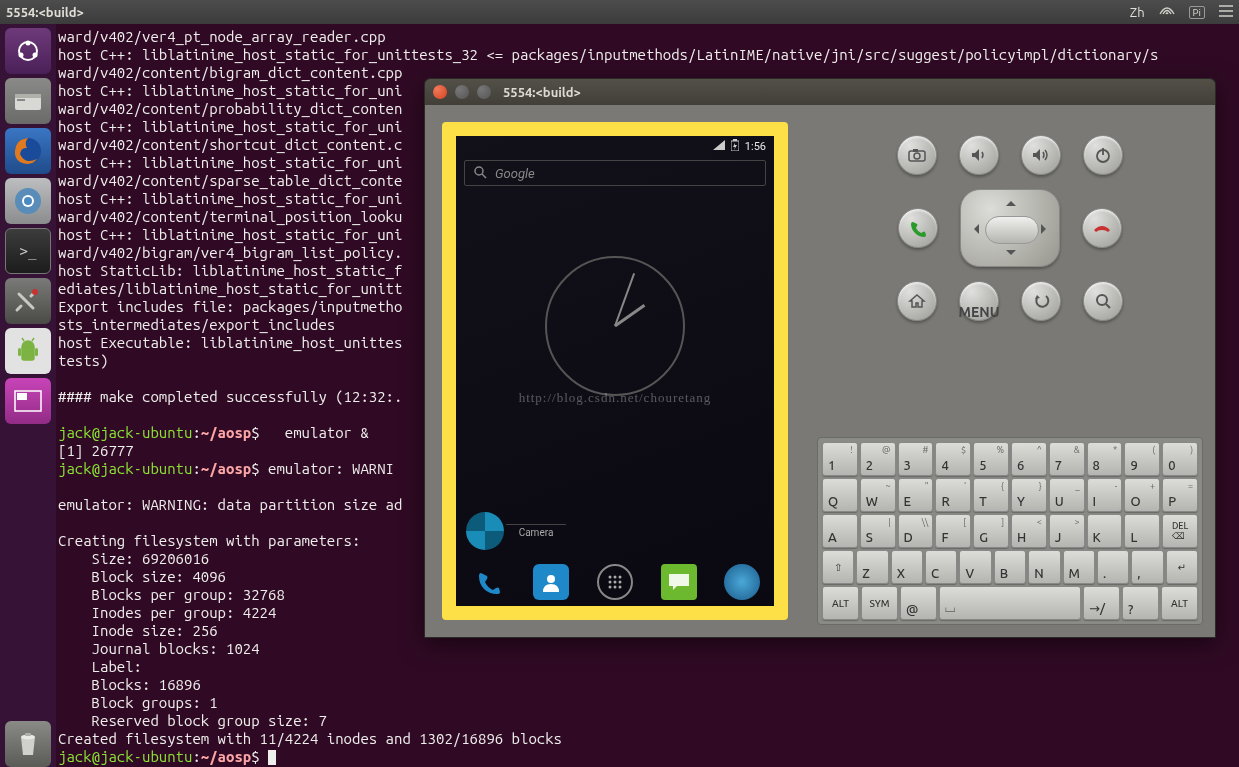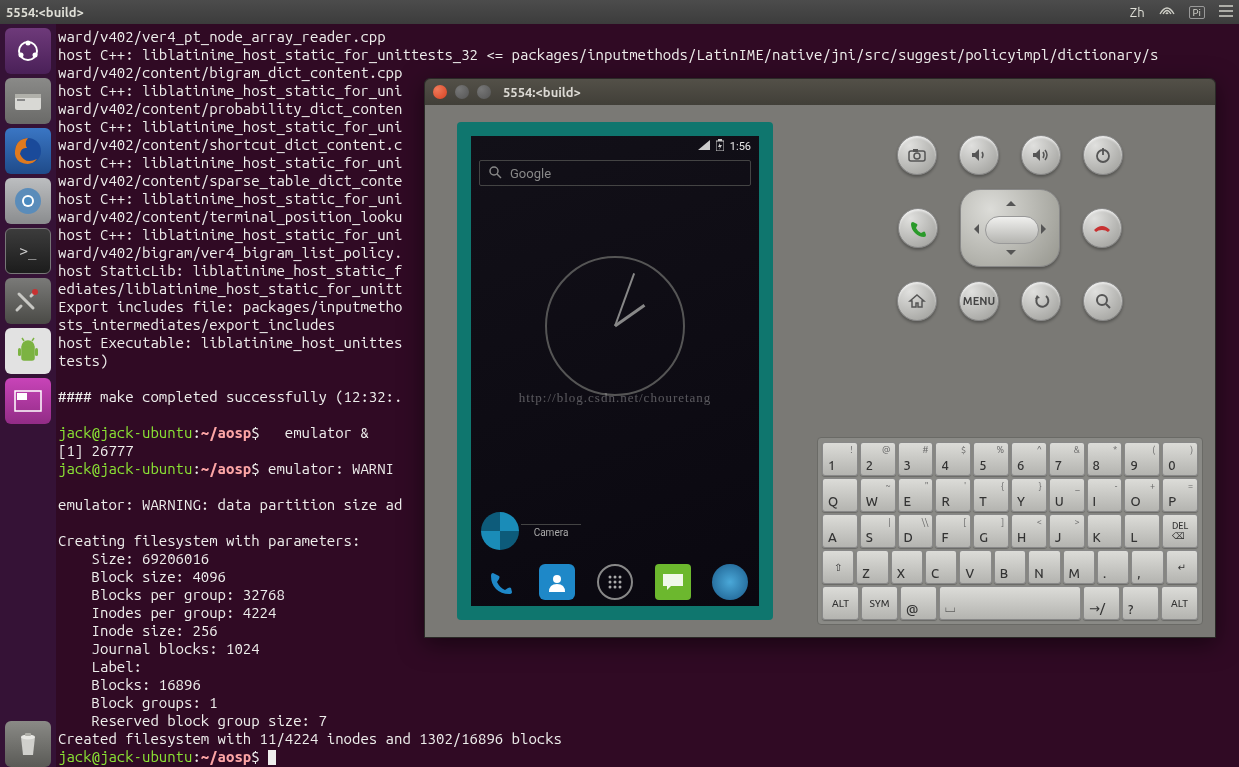--- a/index.html
+++ b/index.html
@@ -93,22 +93,22 @@
 .emu-title { color: #dcdad4; font-size: 13px; font-weight: bold; margin-left: 4px; }
 .emu-body { display: flex; height: calc(100% - 26px); }
 .phone-panel {
   width: 380px;
   background: #7a7975;
   display: flex;
   align-items: center;
   justify-content: center;
 }
 .phone-frame {
-  width: 316px; height: 498px;
-  background: #0f766e;
+  width: 346px; height: 498px;
+  background: #fde047;
   border-radius: 4px;
   position: relative;
   padding: 14px;
 }
 .phone-screen {
   width: 100%; height: 100%;
   background: linear-gradient(160deg, #121018 0%, #0a0810 100%);
   position: relative;
   color: #ccc;
   font-family: Roboto, sans-serif;
@@ -404,21 +404,21 @@
             </span>
             <span>1:56</span>
           </div>
           <div class="search-box">
             <span>
               <svg width="14" height="14">
                   <circle cx="6" cy="6" r="4" fill="none" stroke="#888" stroke-width="1.5"></circle>
                   <line x1="9" y1="9" x2="13" y2="13" stroke="#888" stroke-width="1.5"></line>
                 </svg>
             </span>
-            <span style="">Google</span>
+            <span style="font-style:italic;">Google</span>
           </div>
           <div class="clock-face">
             <div class="clock-hand hand-h"></div>
             <div class="clock-hand hand-m"></div>
           </div>
           <div class="watermark">http://blog.csdn.net/chouretang</div>
           <div class="camera-row">
             <div class="cam-icon"></div>
             <div class="cam-label">Camera</div>
           </div>
@@ -504,21 +504,21 @@
                 <path d="M2 8 q8 -8 16 0 l-2 2 q-2 -2 -6 -2 q-4 0 -6 2 z" fill="#c83232"></path>
               </svg>
           </div>
         </div>
         <div class="hw-row">
           <div class="hw-btn">
             <svg width="18" height="16">
                 <path d="M9 2 l7 6 h-2 v6 h-4 v-4 h-2 v4 h-4 v-6 h-2 z" fill="none" stroke="#555" stroke-width="1.5"></path>
               </svg>
           </div>
-          <div class="hw-btn" style="font-size:11px;font-weight:bold;">
+          <div class="hw-btn" style="font-size:14px;font-weight:bold;align-items:flex-end;">
             <span>MENU</span>
           </div>
           <div class="hw-btn">
             <svg width="18" height="16">
                 <path d="M14 3 a6 6 0 1 1 -9 2" fill="none" stroke="#555" stroke-width="2"></path>
                 <path d="M3 6 l2 -4 l3 3 z" fill="#555"></path>
               </svg>
           </div>
           <div class="hw-btn">
             <svg width="16" height="16">

